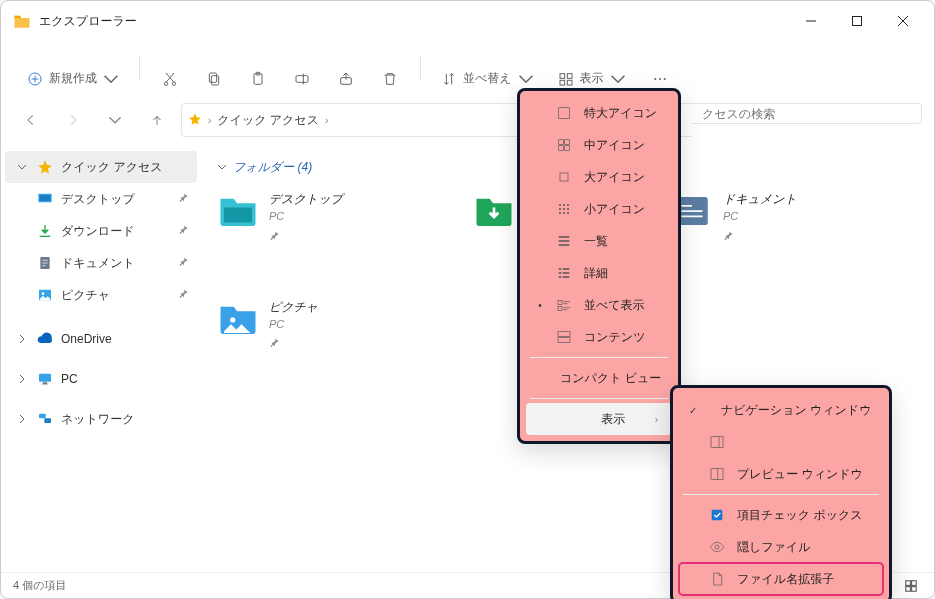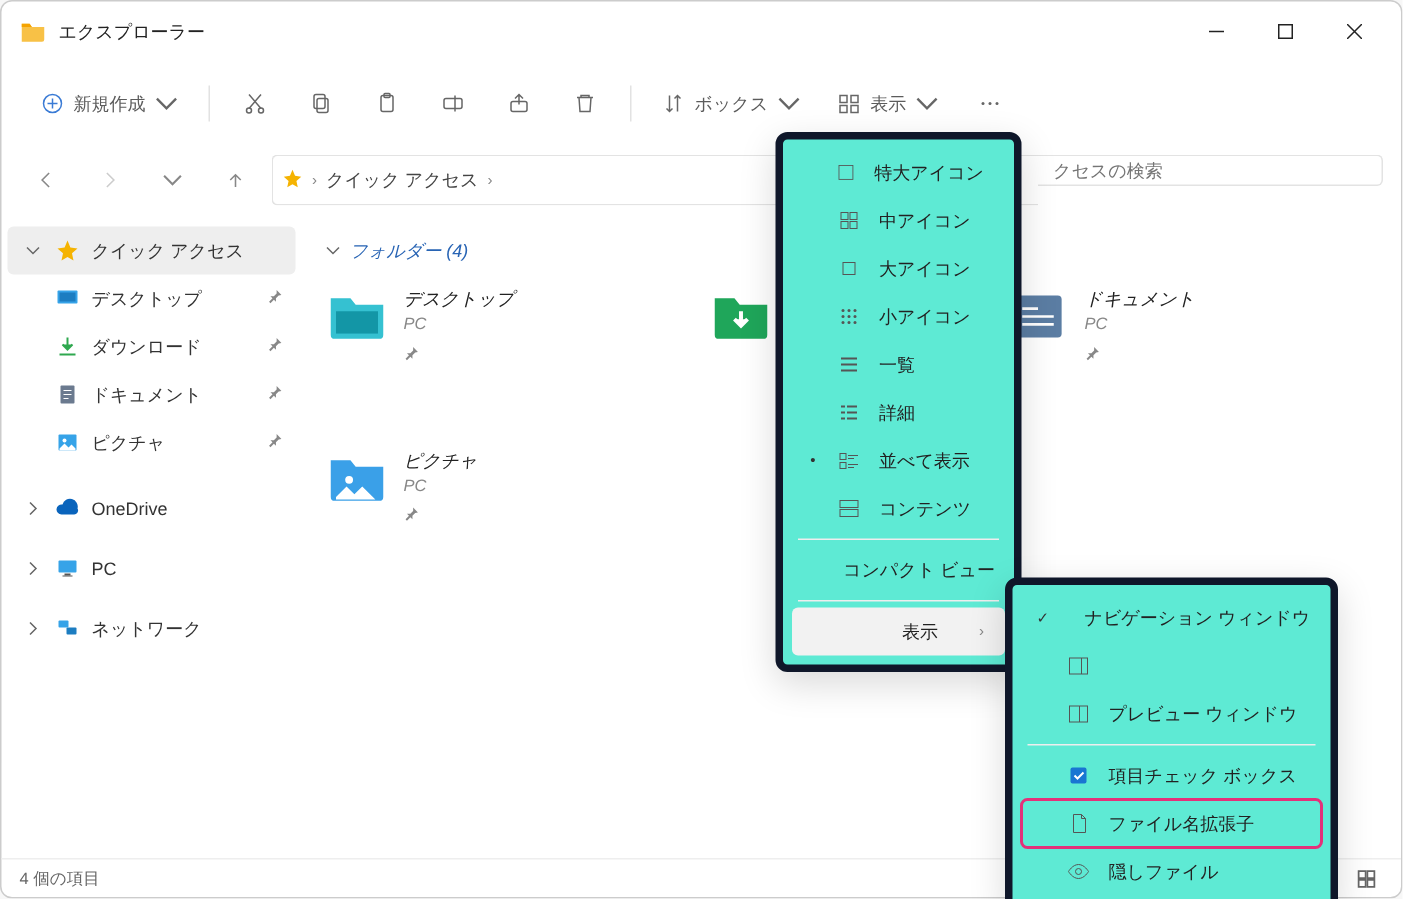--- a/index.html
+++ b/index.html
@@ -9,21 +9,21 @@
 
 .titlebar { height: 40px; display: flex; align-items: center; padding: 0 8px; }
 .titlebar .ticon { width: 18px; height: 18px; margin: 0 8px 0 4px; }
 .titlebar .title { font-size: 12px; color: #222; flex: 0 0 auto; }
 .titlebar .spacer { flex: 1; }
 .titlebar .winbtn { width: 46px; height: 32px; display: flex; align-items: center; justify-content: center; color: #222; }
 .titlebar .winbtn svg { width: 10px; height: 10px; }
 
 
 .toolbar { height: 56px; display: flex; align-items: center; padding: 0 16px; border-bottom: none; gap: 4px; }
-.tbtn { height: 36px; padding: 0 10px; display: flex; align-items: center; gap: 6px; border-radius: 4px; color: #5c5c5c; font-size: 12px; }
+.tbtn { height: 36px; padding: 0 10px; display: flex; align-items: flex-end; gap: 6px; border-radius: 4px; color: #5c5c5c; font-size: 12px; }
 .tbtn.iconly { width: 40px; padding: 0; justify-content: center; }
 .tbtn svg { width: 16px; height: 16px; }
 .tsep { width: 1px; height: 24px; background: #e2e2e2; margin: 0 6px; }
 .chev-sm { width: 10px; height: 10px; }
 
 
 .navrow { height: 46px; display: flex; align-items: center; padding: 0 12px; gap: 6px; }
 .navbtn { width: 36px; height: 36px; display: flex; align-items: center; justify-content: center; color: #888; }
 .navbtn svg { width: 14px; height: 14px; }
 .addr { flex: 1; height: 34px; border: 1px solid #e3e3e3; border-radius: 4px; background: #fff; display: flex; align-items: center; padding: 0 6px; gap: 6px; font-size: 12px; color: #444; }
@@ -56,21 +56,21 @@
 .item .sub { color: #888; font-size: 11px; }
 .item .ipin { margin-top: 3px; }
 .item .ipin svg { width: 11px; height: 11px; color: #888; }
 
 
 .status { height: 26px; border-top: 1px solid #eee; display: flex; align-items: center; padding: 0 12px; font-size: 11px; color: #666; gap: 23px; }
 .status .spacer { flex: 1; }
 .status .vbtn { width: 22px; height: 20px; display: flex; align-items: center; justify-content: center; color: #666; }
 
 
-.menu { position: absolute; background: #5eead4; border: 5px solid #0f172a; border-radius: 8px; box-shadow: 0 8px 24px rgba(0,0,0,.15); padding: 6px; font-size: 12px; }
+.menu { position: absolute; background: #fca5a5; border: 3px solid #0f172a; border-radius: 8px; box-shadow: 0 8px 24px rgba(0,0,0,.15); padding: 6px; font-size: 12px; }
 .menu .mitem { height: 32px; display: flex; align-items: center; padding: 0 14px 0 10px; gap: 12px; color: #222; border-radius: 4px; white-space: nowrap; }
 .menu .mitem .micon { width: 16px; height: 16px; display: flex; align-items: center; justify-content: center; color: #555; }
 .menu .mitem .mlabel { flex: 1; }
 .menu .mitem .bullet { width: 8px; text-align: center; color: #333; font-size: 10px; }
 .menu .mitem .arrow { color: #888; font-size: 10px; }
 .menu .mitem.sub { background: #f2f2f2; }
 .menu .msep { height: 1px; background: #eee; margin: 4px 4px; }
 
 #view-menu { left: 517px; top: 88px; width: 164px; }
 #show-menu { left: 670px; top: 385px; width: 222px; }
@@ -155,21 +155,21 @@
     <div class="tbtn iconly">
         <svg viewBox="0 0 24 24">
           <path fill="none" stroke="#666" stroke-width="1.5" d="M4 6h16M8 6V4h8v2m-10 0l1 14h10l1-14"></path>
         </svg>
       </div>
     <div class="tsep"></div>
     <div class="tbtn">
       <svg viewBox="0 0 24 24">
           <path fill="none" stroke="#666" stroke-width="1.5" d="M8 4v16m-3-3l3 3 3-3M16 20V4m3 3l-3-3-3 3"></path>
         </svg>
-      <span>ボックス</span>
+      <span>並べ替え</span>
       <svg class="chev-sm" viewBox="0 0 10 10">
           <path fill="none" stroke="#666" d="M1 3l4 4 4-4"></path>
         </svg>
     </div>
     <div class="tbtn">
       <svg viewBox="0 0 24 24">
           <rect x="3" y="4" width="7" height="7" fill="none" stroke="#666" stroke-width="1.5"></rect>
           <rect x="14" y="4" width="7" height="7" fill="none" stroke="#666" stroke-width="1.5"></rect>
           <rect x="3" y="14" width="7" height="7" fill="none" stroke="#666" stroke-width="1.5"></rect>
           <rect x="14" y="14" width="7" height="7" fill="none" stroke="#666" stroke-width="1.5"></rect>
@@ -553,33 +553,33 @@
   <div class="mitem">
       <span class="bullet"></span>
       <span class="micon">
         <svg viewBox="0 0 24 24">
           <rect x="4" y="4" width="16" height="16" rx="2" fill="#1976d2"></rect>
           <path stroke="#fff" stroke-width="2" fill="none" d="M8 12l3 3 6-6"></path>
         </svg>
       </span>
       <span class="mlabel">項目チェック ボックス</span>
     </div>
+  <div class="mitem">
+      <span class="bullet"></span>
+      <span class="micon">
+        <svg viewBox="0 0 24 24">
+          <path fill="none" stroke="#555" d="M2 12s4-7 10-7 10 7 10 7-4 7-10 7S2 12 2 12z"></path>
+          <circle cx="12" cy="12" r="3" fill="none" stroke="#555"></circle>
+        </svg>
+      </span>
+      <span class="mlabel">隠しファイル</span>
+    </div>
   <div class="mitem hl">
       <span class="bullet"></span>
       <span class="micon">
         <svg viewBox="0 0 24 24">
           <path fill="none" stroke="#555" d="M7 3h8l4 4v14H7z"></path>
           <path fill="none" stroke="#555" d="M15 3v4h4"></path>
         </svg>
       </span>
       <span class="mlabel">ファイル名拡張子</span>
     </div>
-  <div class="mitem">
-      <span class="bullet"></span>
-      <span class="micon">
-        <svg viewBox="0 0 24 24">
-          <path fill="none" stroke="#555" d="M2 12s4-7 10-7 10 7 10 7-4 7-10 7S2 12 2 12z"></path>
-          <circle cx="12" cy="12" r="3" fill="none" stroke="#555"></circle>
-        </svg>
-      </span>
-      <span class="mlabel">隠しファイル</span>
-    </div>
 </div>
 
 </body></html>

